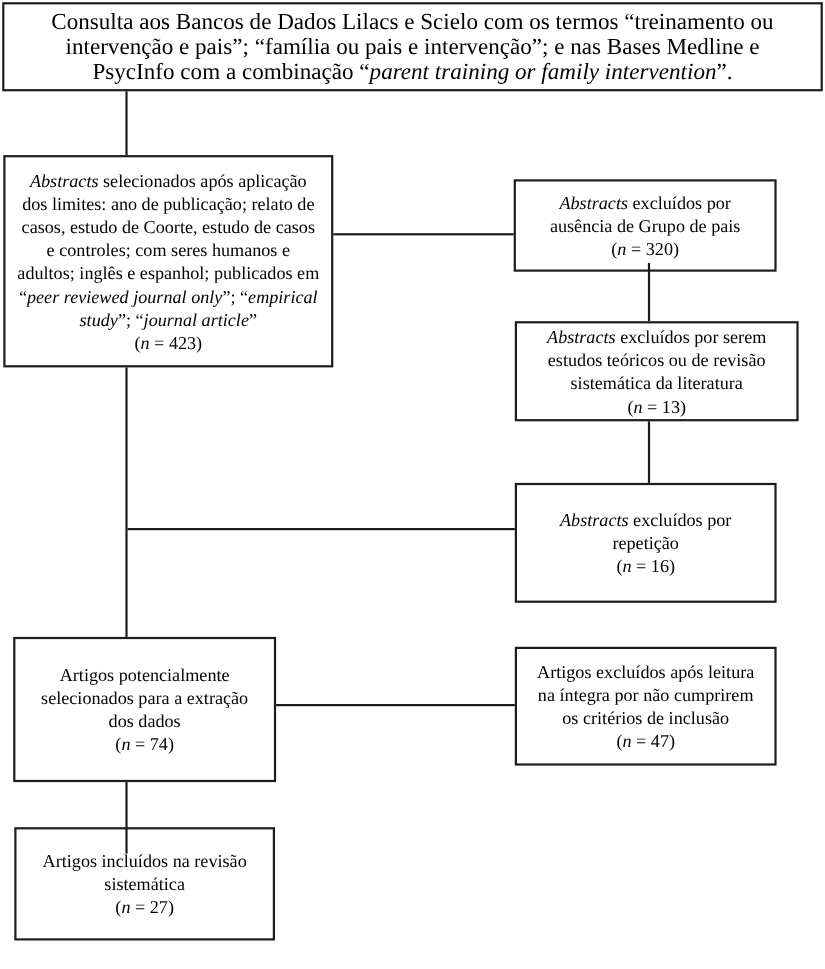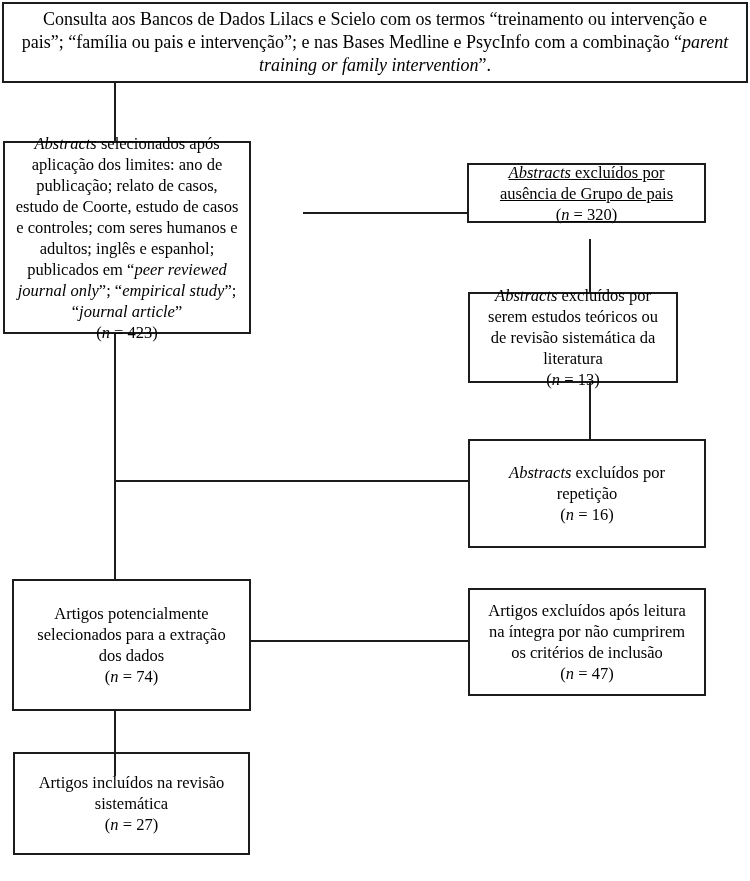--- a/index.html
+++ b/index.html
@@ -29,24 +29,24 @@
     line-height: 21px;
     padding: 4px 10px;
   }
   .box i { font-style: italic; }
   .line {
     position: absolute;
     background: #1c1c1c;
   }
 
   
-  .b-source   { left: 2px;   top: 2px;   width: 746px; height: 81px;  font-size: 18px; line-height: 23px; padding: 4px 16px; }
-  .b-selected { left: 3px;   top: 141px; width: 248px; height: 193px; }
-  .b-excl1    { left: 467px; top: 163px; width: 239px; height: 60px; text-decoration: underline;  }
-  .b-excl2    { left: 468px; top: 292px; width: 210px; height: 91px; text-align: center;  }
+  .b-source   { left: 2px;   top: 2px;   width: 746px; height: 81px;  font-size: 21px; line-height: 23px; padding: 4px 16px; }
+  .b-selected { left: 3px;   top: 141px; width: 300px; height: 193px; }
+  .b-excl1    { left: 467px; top: 163px; width: 239px; height: 84px;  }
+  .b-excl2    { left: 468px; top: 292px; width: 258px; height: 91px; text-align: center;  }
   .b-excl3    { left: 468px; top: 439px; width: 238px; height: 109px;  }
   .b-potential{ left: 12px;  top: 579px; width: 239px; height: 132px; align-items: center; }
   .b-excl4    { left: 468px; top: 588px; width: 238px; height: 108px; }
   .b-included { left: 13px;  top: 752px; width: 237px; height: 103px; }
 
   
   .l-v1 { left: 114px; top: 83px;  width: 2px;   height: 58px;  }
   .l-h1 { left: 303px; top: 212px; width: 164px; height: 2px;   }
   .l-v2 { left: 589px; top: 239px; width: 2px;   height: 53px;  }
   .l-v3 { left: 589px; top: 383px; width: 2px;   height: 56px;  }

